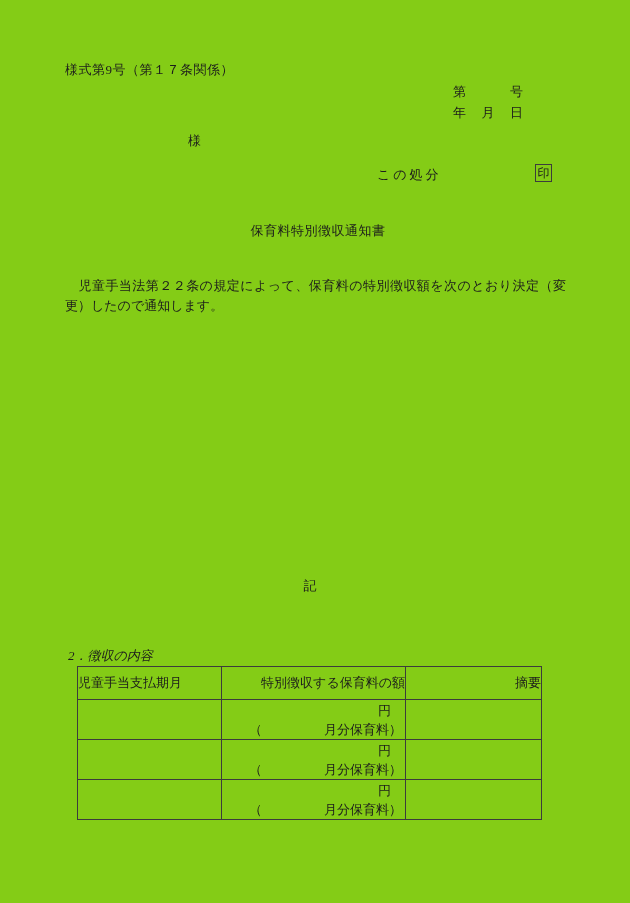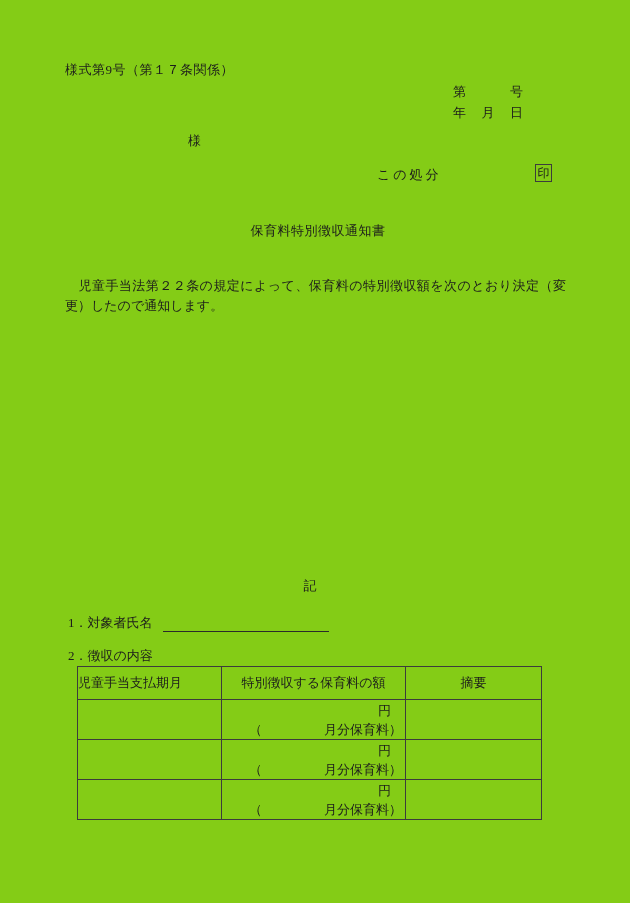--- a/index.html
+++ b/index.html
@@ -99,41 +99,42 @@
     width: 166px;
     border-bottom: 1px solid #2a2a2a;
     height: 14px;
     margin-left: 10px;
     vertical-align: bottom;
   }
   .item2 {
     position: absolute;
     left: 68px;
     top: 647px;
+    font-style: italic;
   }
   table.collection {
     position: absolute;
     left: 77px;
     top: 666px;
     width: 464px;
     border-collapse: collapse;
     table-layout: fixed;
     font-size: 13px;
   }
   table.collection th, table.collection td {
     border: 1px solid #3c3c3c;
     font-weight: normal;
     padding: 0;
   }
   col.c1 { width: 144px; }
   col.c2 { width: 184px; }
   col.c3 { width: 136px; }
   tr.head th { height: 32px; }
   th.h-period { text-align: left; padding-left: 8px; }
-  th.h-amount, th.h-note { text-align: center; }
+  th.h-amount, th.h-note { text-align: right; }
   tr.data td { height: 39px; vertical-align: middle; }
   .amount-cell .line1 {
     text-align: right;
     padding-right: 14px;
     line-height: 19px;
   }
   .amount-cell .line2 {
     display: flex;
     justify-content: space-between;
     padding-left: 27px;
@@ -166,23 +167,20 @@
   <div class="seal">印</div>
 
   <div class="title">保育料特別徴収通知書</div>
 
   <div class="body-text">
     <p>　児童手当法第２２条の規定によって、保育料の特別徴収額を次のとおり決定（変更）したので通知します。</p>
   </div>
 
   <div class="ki">記</div>
 
-  <div class="item1">
-    <span>1．対象者氏名</span><span class="underline"></span>
-  </div>
 
   <div class="item2">2．徴収の内容</div>
 
   <table class="collection">
     <colgroup>
         <col class="c1">
         <col class="c2">
         <col class="c3">
       </colgroup>
     <tbody>

